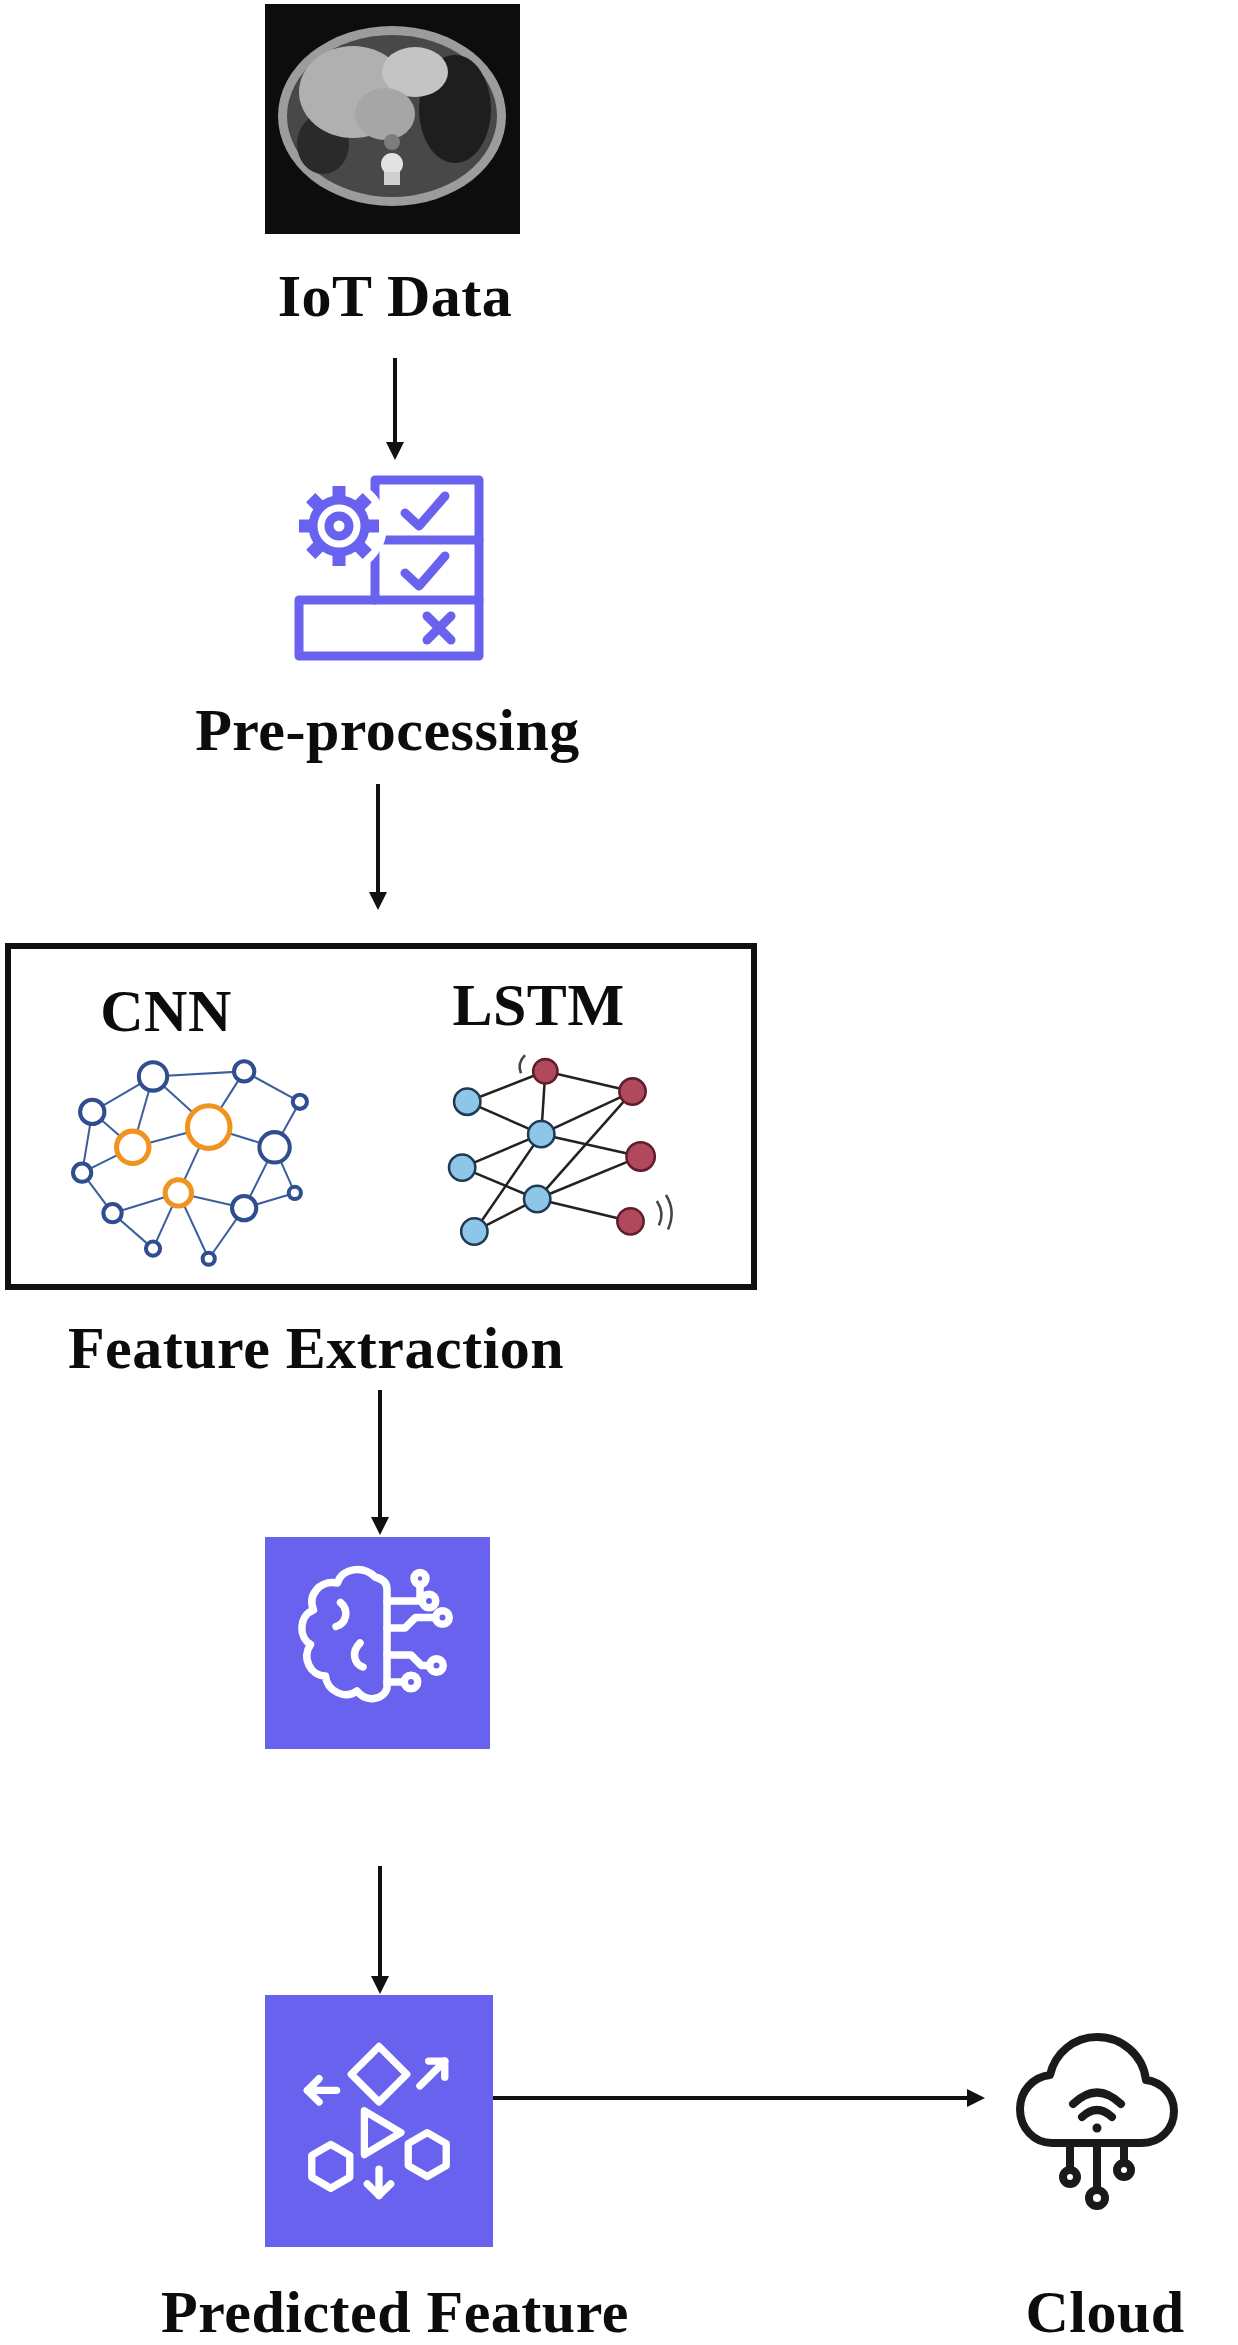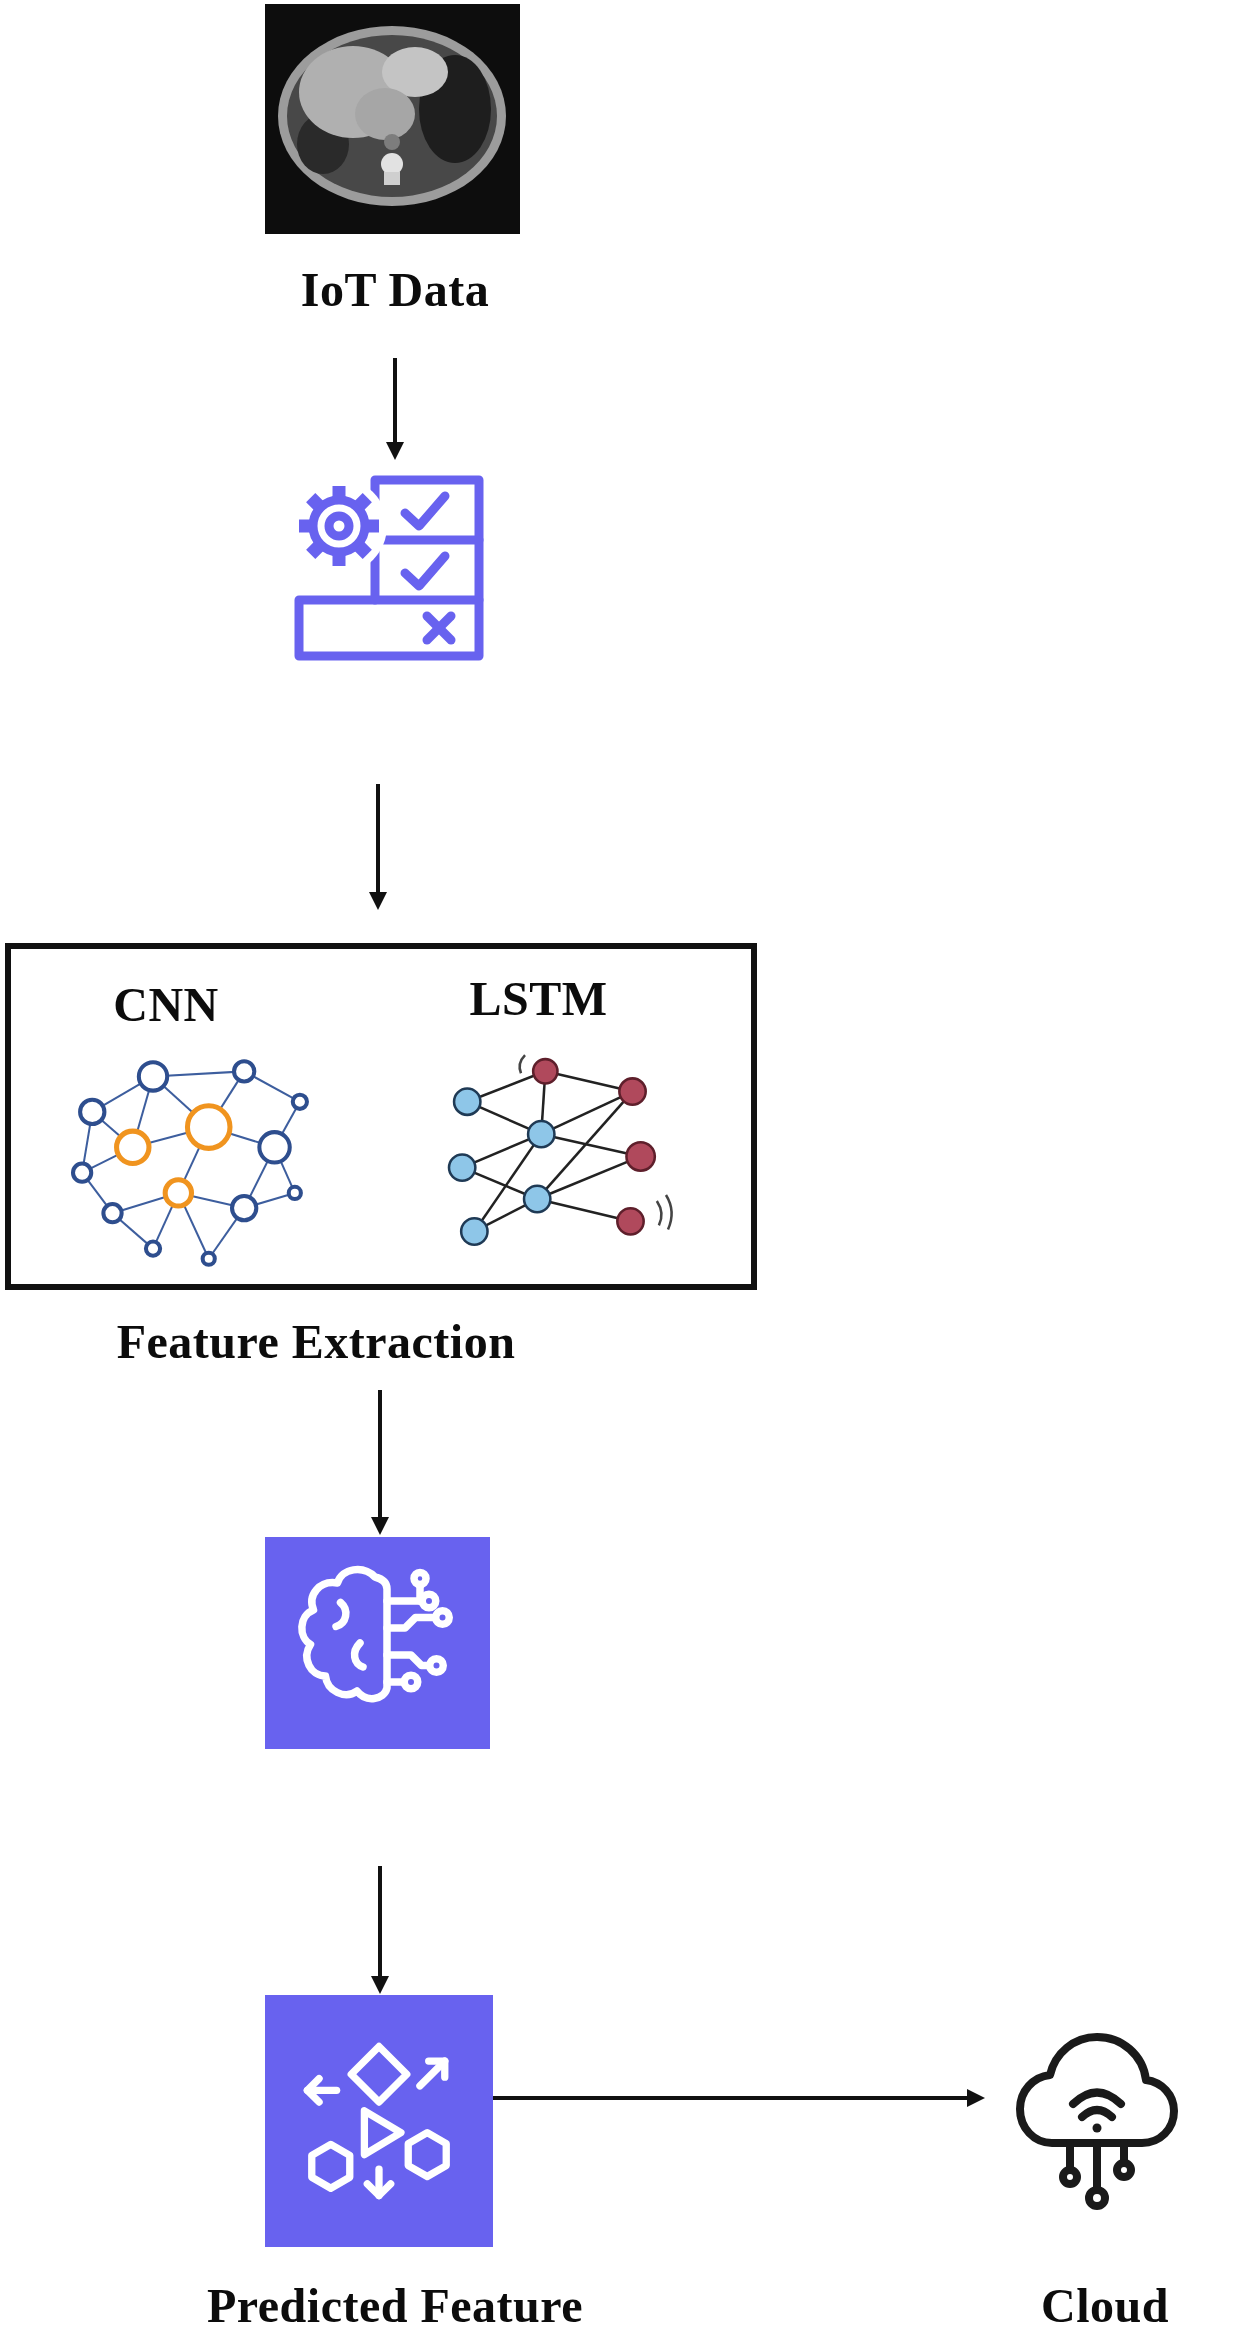--- a/index.html
+++ b/index.html
@@ -9,21 +9,21 @@
     height: 2345px;
     background: #ffffff;
     overflow: hidden;
     font-family: "Liberation Serif", serif;
   }
   .abs { position: absolute; }
   .label {
     position: absolute;
     font-family: "Liberation Serif", serif;
     font-weight: 700;
-    font-size: 48px;
+    font-size: 60px;
     color: #0c0c0c;
     text-align: center;
     letter-spacing: 0.5px;
     white-space: nowrap;
   }
   .icon-square {
     position: absolute;
     background: #6862ef;
     display: flex;
     align-items: center;
@@ -87,20 +87,21 @@
         <line x1="71.8" y1="77.8" x2="80.3" y2="86.3"></line>
         <line x1="52" y1="86" x2="52" y2="98"></line>
         <line x1="32.2" y1="77.8" x2="23.7" y2="86.3"></line>
         <line x1="24" y1="58" x2="12" y2="58"></line>
         <line x1="32.2" y1="38.2" x2="23.7" y2="29.7"></line>
         <line x1="52" y1="30" x2="52" y2="18"></line>
         <line x1="71.8" y1="38.2" x2="80.3" y2="29.7"></line>
       </g>
     </svg>
   </div>
+  <div class="label" style="left:0px; top:696px; width:775px;">Pre-processing</div>
 
   <div class="abs" style="left:366px; top:784px;">
     <svg width="24" height="126" viewBox="0 0 24 126">
       <line x1="12" y1="0" x2="12" y2="110" stroke="#111" stroke-width="4"></line>
       <polygon points="3,108 21,108 12,126" fill="#111"></polygon>
     </svg>
   </div>
 
   <div class="feature-box">
     <div class="label" style="left:405px; top:22px; width:245px;">LSTM</div>

